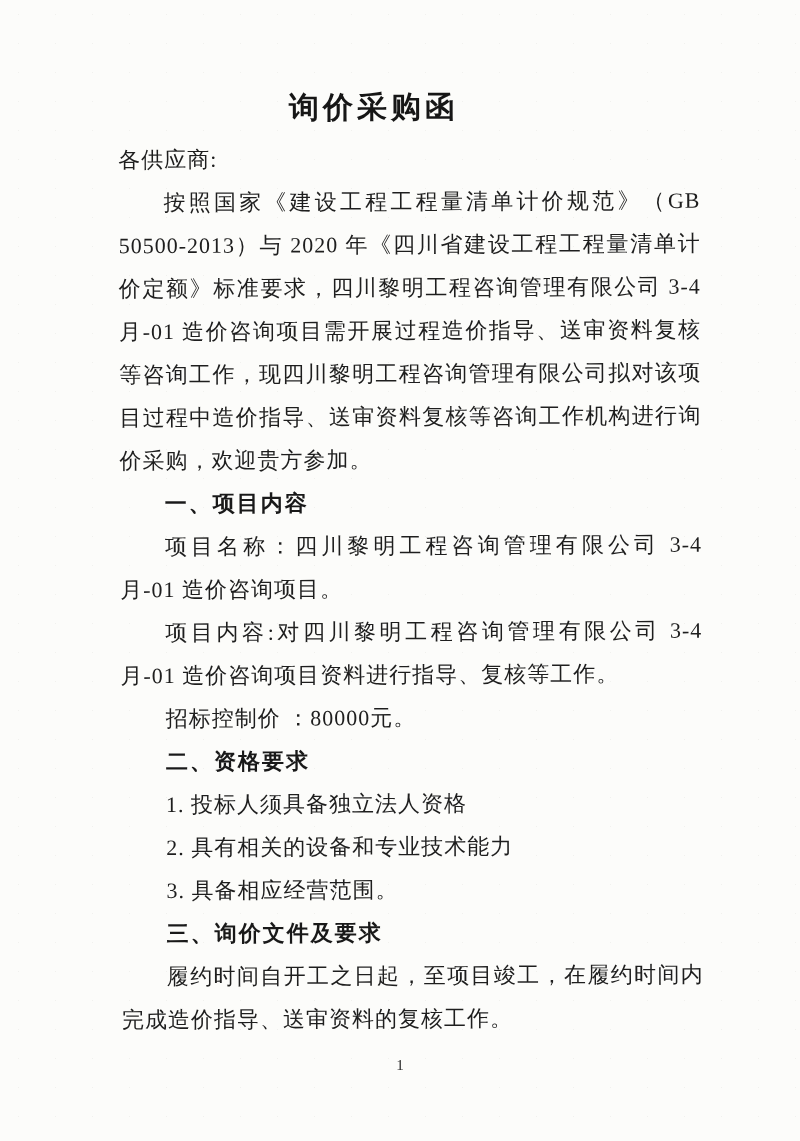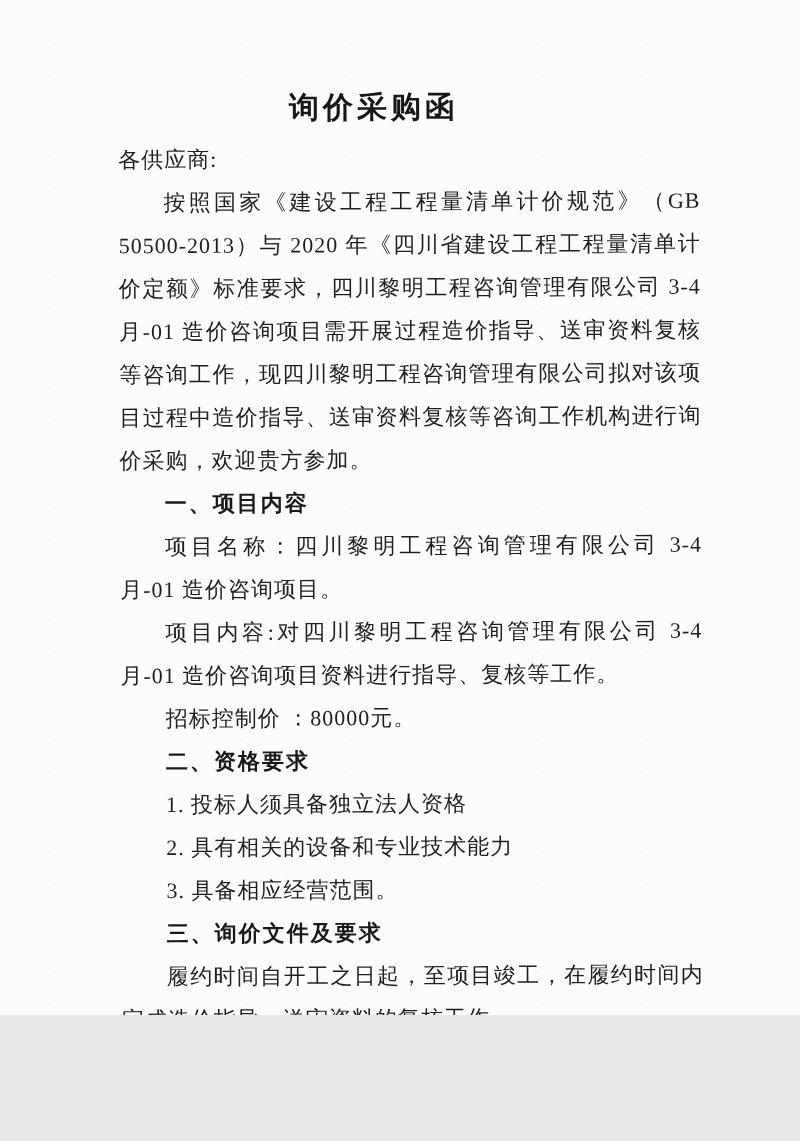--- a/index.html
+++ b/index.html
@@ -1,20 +1,20 @@
 <!DOCTYPE html>
 <html><head>
 <meta charset="utf-8">
 <style>
   * { margin: 0; padding: 0; box-sizing: border-box; }
   html, body { background: #e8e8e8; }
   .page {
     position: relative;
     width: 800px;
-    height: 1015px;
+    height: 1141px;
     background: #fcfcfa;
     overflow: hidden;
     font-family: "Liberation Serif", "DejaVu Serif", serif;
     color: #1e1e1e;
     
     background-image: radial-gradient(#f1f1ee 0.5px, transparent 0.5px);
     background-size: 37px 29px;
   }
   .content {
     position: absolute;

